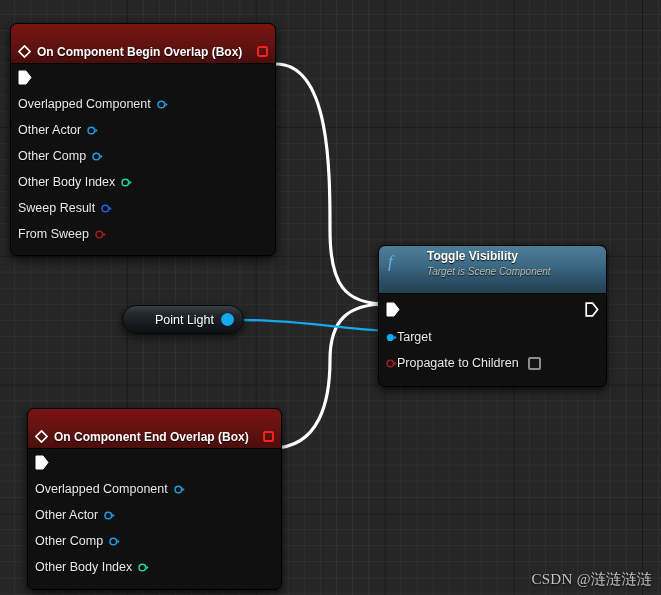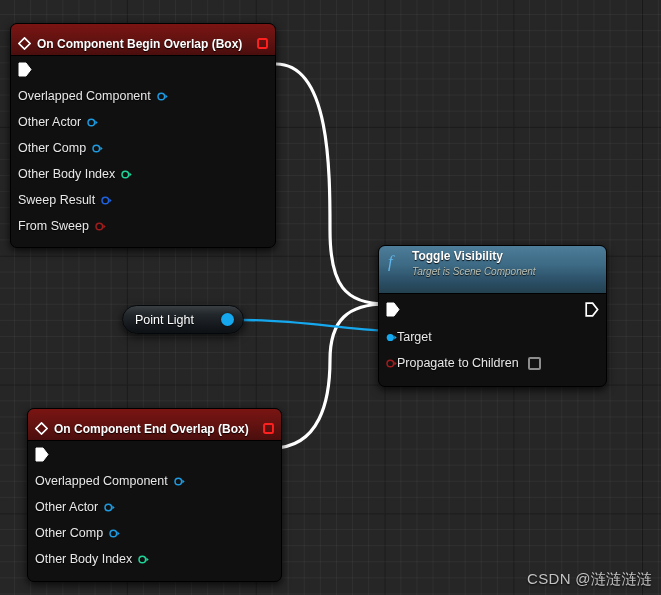--- a/index.html
+++ b/index.html
@@ -47,21 +47,21 @@
   }
 
   
   .hdr-event {
     position: relative;
     height: 23px;
     background: linear-gradient(to bottom, #7a1412 0%, #651311 45%, #4a0e0d 100%);
     border-bottom: 1px solid #000;
     display: flex;
     align-items: center;
-    padding: 8px 6px 0 7px;
+    padding: 16px 6px 0 7px;
   }
   .hdr-event .title {
     color: #ffffff;
     font-size: 12px;
     font-weight: bold;
     margin-left: 6px;
     white-space: nowrap;
     text-shadow: 0 1px 1px rgba(0,0,0,0.9);
     flex: 1;
   }
@@ -82,21 +82,21 @@
     border-bottom: 1px solid #000;
     padding: 3px 8px 3px 8px;
     display: flex;
     align-items: flex-start;
   }
   .f-icon {
     width: 15px; height: 20px;
     flex: 0 0 auto;
     margin-top: 2px;
   }
-  .hdr-func .txtwrap { margin-left: 10px; }
+  .hdr-func .txtwrap { margin-left: 25px; }
   .hdr-func .title {
     color: #ffffff;
     font-size: 12px;
     font-weight: bold;
     line-height: 15px;
     text-shadow: 0 1px 1px rgba(0,0,0,0.9);
     white-space: nowrap;
   }
   .hdr-func .subtitle {
     color: #b9bcae;
@@ -175,21 +175,21 @@
 
   .watermark {
     position: absolute;
     right: 9px;
     bottom: 6px;
     color: #d0d0d0;
     font-size: 15px;
     letter-spacing: 0.3px;
     opacity: 0.92;
     text-shadow: 0 1px 2px rgba(0,0,0,0.9);
-    font-family: Liberation Sans, sans-serif;
+    font-family: Liberation Serif, serif;
   }
 </style>
 </head>
 <body>
 
 <div id="canvas">
 
   <svg id="wires" viewBox="0 0 661 595">
 
     <path d="M 276 64 C 330 64, 330 170, 330 230 C 330 285, 345 304, 386 304" stroke="#ffffff" stroke-width="3.2" fill="none" stroke-linecap="round"></path>
@@ -293,21 +293,21 @@
           <circle cx="5.5" cy="6" r="4.2" fill="none" stroke="#a11d1d" stroke-width="1.9"></circle>
           <polygon points="10.6,3.4 13.6,6 10.6,8.6" fill="#a11d1d"></polygon>
         </svg>
         <span class="pin-label">Propagate to Children</span>
         <span class="checkbox"></span>
       </div>
       <div style="height:10px;"></div>
     </div>
   </div>
 
-  <div class="var-node" style="left:122px; top:305px; width:122px;gap:20px;">
+  <div class="var-node" style="left:122px; top:305px; width:122px;">
     <span class="var-label">Point Light</span>
     <span class="var-dot"></span>
   </div>
 
   <div class="node" style="left:27px; top:408px; width:255px;">
     <div class="hdr-event">
       <svg class="diamond-icon" viewBox="0 0 14 14">
         <polygon points="7,1 13,7 7,13 1,7" fill="none" stroke="#ffffff" stroke-width="1.8"></polygon>
       </svg>
       <span class="title">On Component End Overlap (Box)</span>

